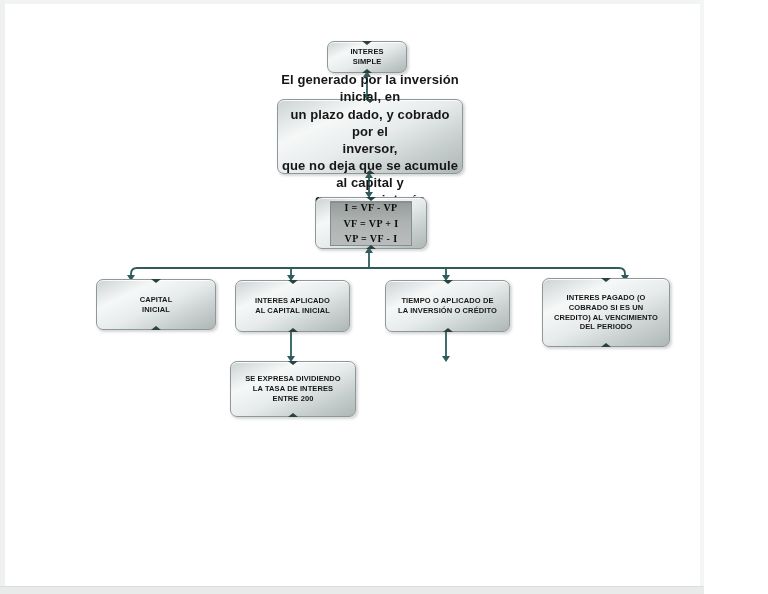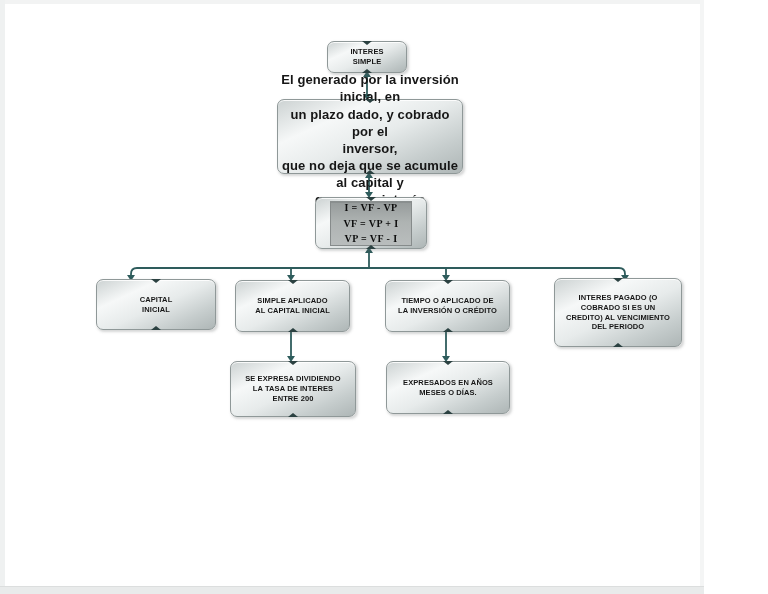--- a/index.html
+++ b/index.html
@@ -28,21 +28,21 @@
   .notch-bottom{bottom:-1px;border-bottom:4px solid #2b4141;}
 
   
   .n-simple   {left:327px;top:41px; width:78px; height:30px;}
   .n-desc     {left:277px;top:99px; width:184px;height:73px;}
   .n-desc .node-label{font-weight:700;font-size:13px;margin-top:24px;}
   .n-form     {left:315px;top:197px;width:110px;height:50px;}
   .n-capital  {left:72px; top:279px;width:118px;height:49px;margin-left:24px;}
   .n-aplicado {left:235px;top:280px;width:113px;height:50px;}
   .n-tiempo   {left:385px;top:280px;width:123px;height:50px;}
-  .n-pagado   {left:542px;top:278px;width:126px;height:67px;margin-left:12px;}
+  .n-pagado   {left:542px;top:278px;width:126px;height:67px;}
   .n-expresa  {left:230px;top:361px;width:124px;height:54px;}
   .n-anos     {left:386px;top:361px;width:122px;height:51px;}
 
   .formula-panel{width:80px;height:42px;margin:auto;
         background:linear-gradient(180deg,#979c9c 0%,#aeb3b2 45%,#b9bdbd 100%);
         border:1px solid #868b8b;border-top:2.5px solid #8a8f8f;
         display:flex;align-items:center;justify-content:center;}
   .formula-text{white-space:pre-line;font-family:"Liberation Serif",serif;font-weight:700;
         font-size:10px;line-height:1.55;color:#0c0c0c;letter-spacing:.4px;text-align:center;}
 </style>
@@ -120,21 +120,21 @@
 
   <div class="node n-capital">
     <span class="notch notch-top"></span>
     <div class="node-label">CAPITAL
 INICIAL</div>
     <span class="notch notch-bottom"></span>
   </div>
 
   <div class="node n-aplicado">
     <span class="notch notch-top"></span>
-    <div class="node-label">SIMPLE APLICADO
+    <div class="node-label">INTERES APLICADO
 AL CAPITAL INICIAL</div>
     <span class="notch notch-bottom"></span>
   </div>
 
   <div class="node n-tiempo">
     <span class="notch notch-top"></span>
     <div class="node-label">TIEMPO O APLICADO DE
 LA INVERSIÓN O CRÉDITO</div>
     <span class="notch notch-bottom"></span>
   </div>
@@ -149,20 +149,14 @@
   </div>
 
   <div class="node n-expresa">
     <span class="notch notch-top"></span>
     <div class="node-label">SE EXPRESA DIVIDIENDO
 LA TASA DE INTERES
 ENTRE 200</div>
     <span class="notch notch-bottom"></span>
   </div>
 
-  <div class="node n-anos">
-    <span class="notch notch-top"></span>
-    <div class="node-label">EXPRESADOS EN AÑOS
-MESES O DÍAS.</div>
-    <span class="notch notch-bottom"></span>
-  </div>
 
 </div>
 
 </body></html>

